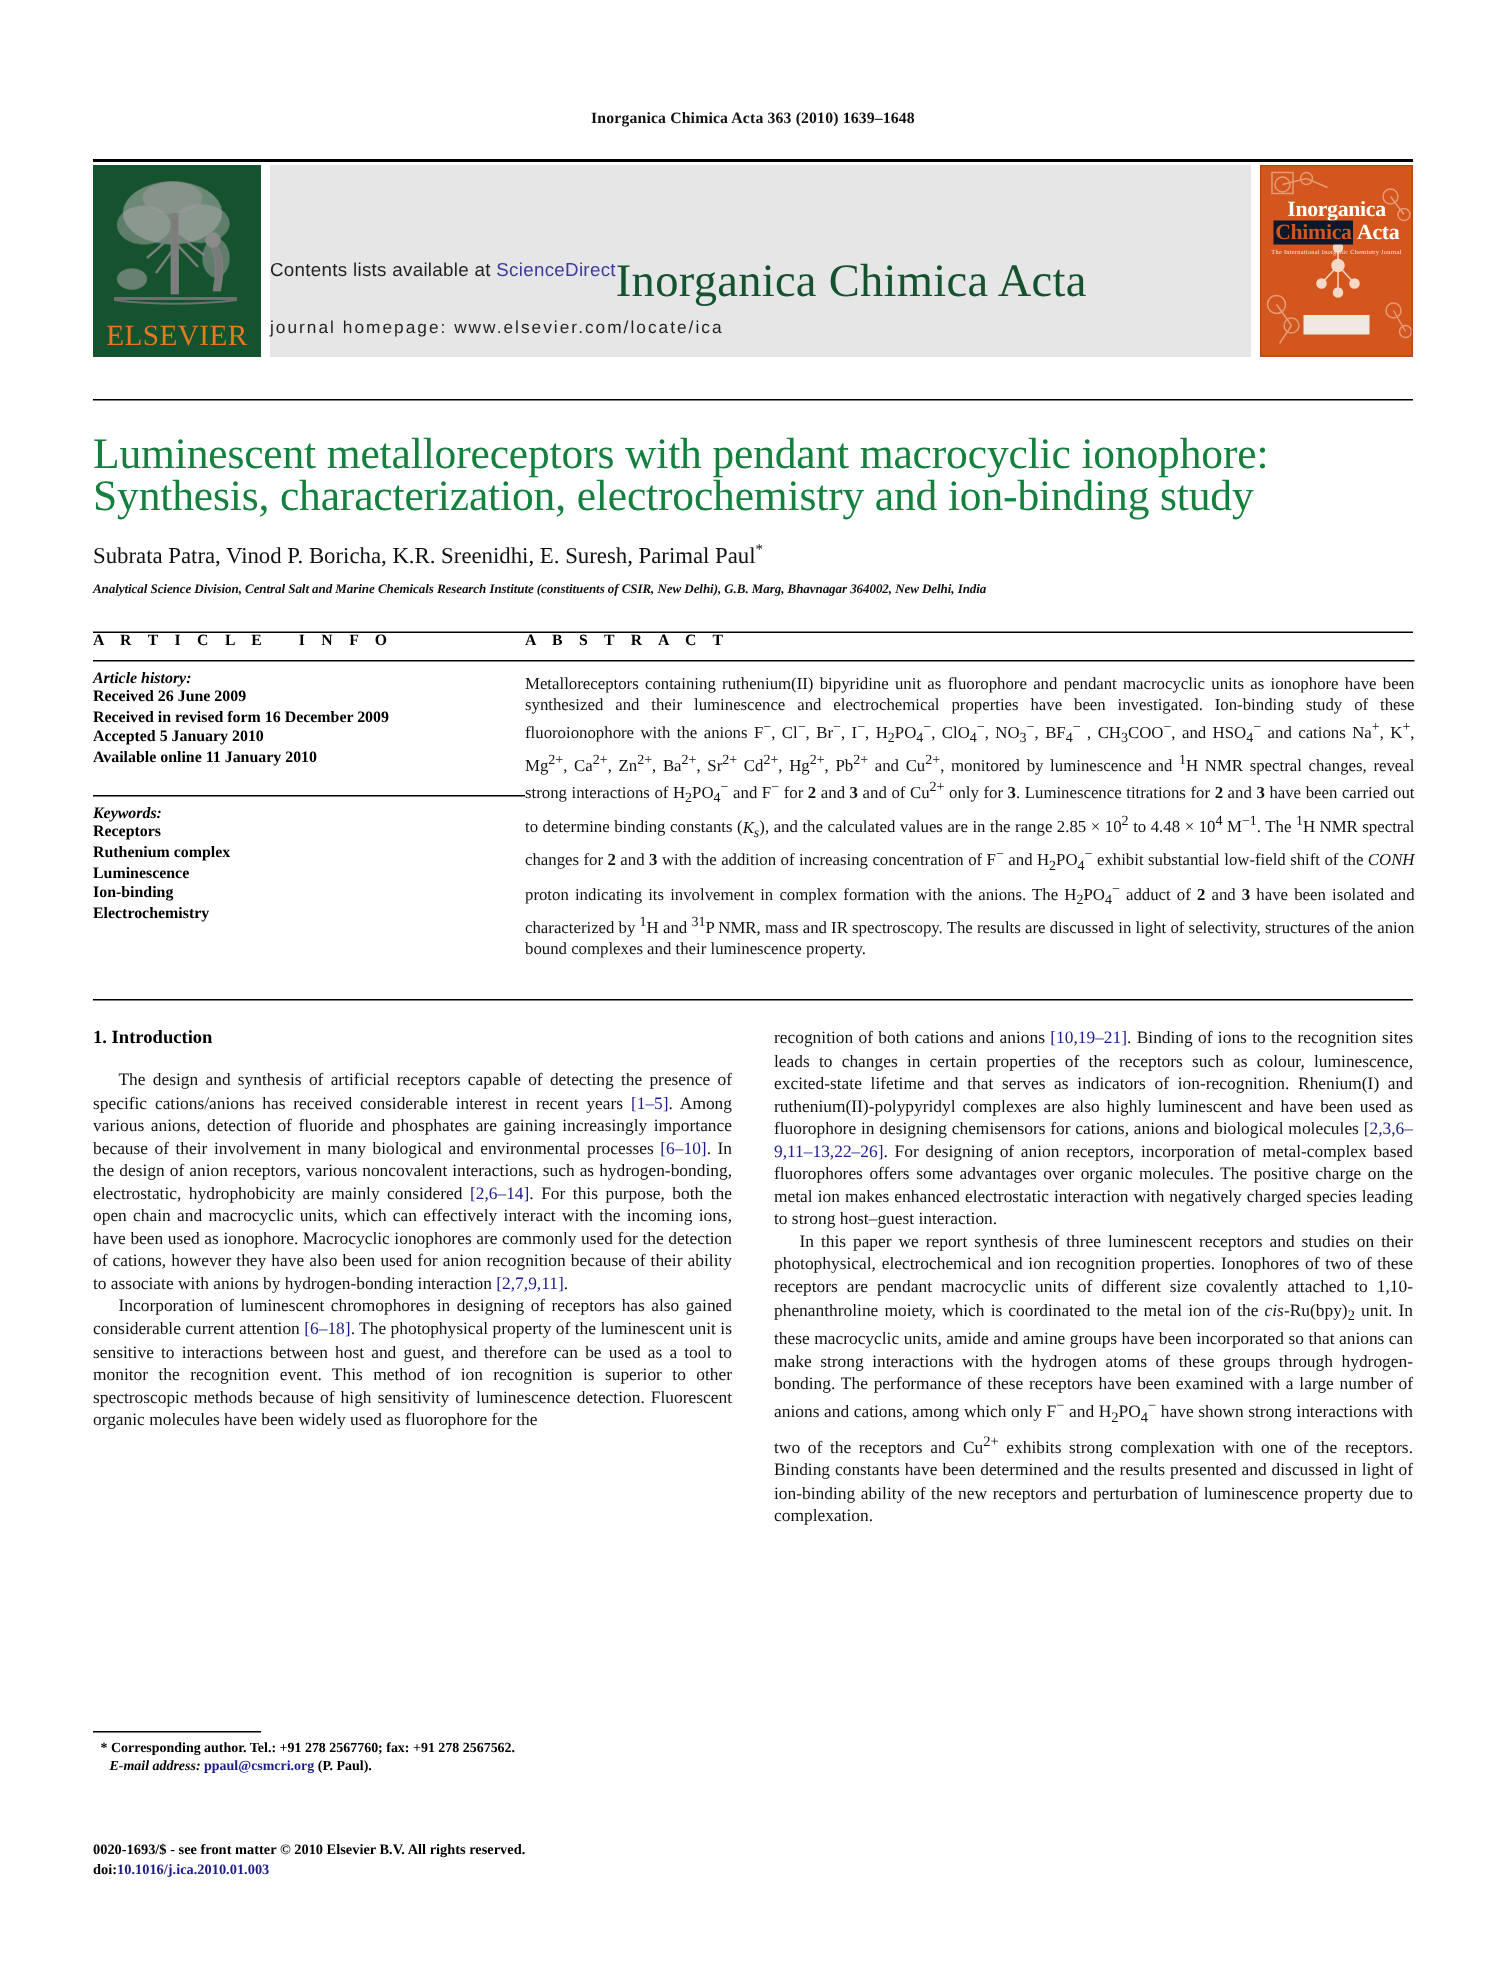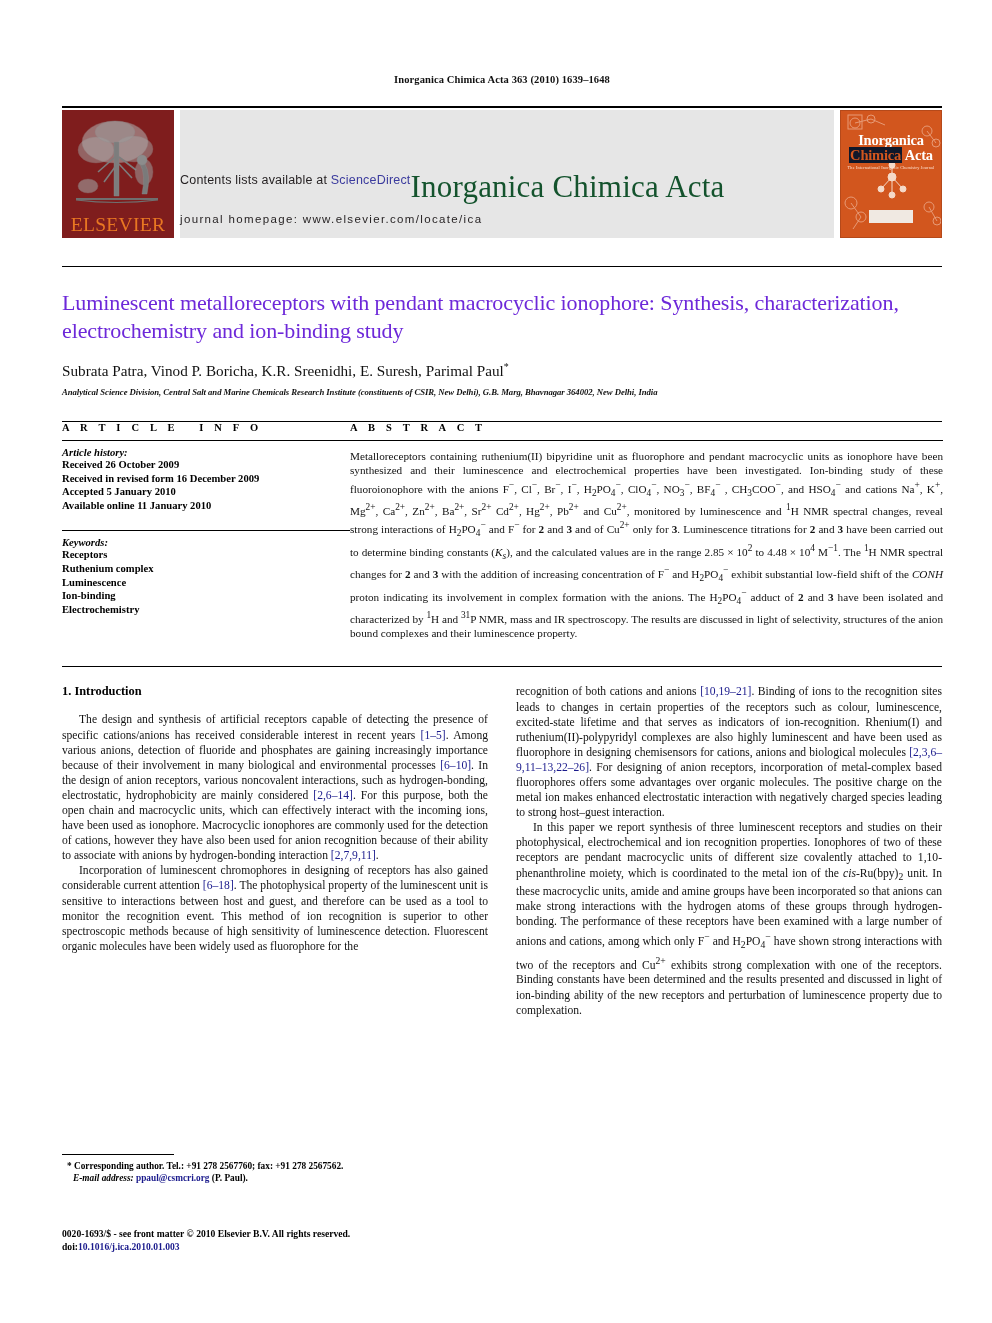--- a/index.html
+++ b/index.html
@@ -40,21 +40,21 @@
     padding-top: 2px;
     display: flex;
     align-items: flex-start;
     height: 132px;
   }
   .elsevier-logo {
     width: 112px;
     flex: 0 0 112px;
     height: 128px;
     position: relative;
-    background: #7f1d1d;
+    background: #14532d;
   }
   .tree-svg { display:block; margin: 2px auto 0 auto; }
   .elsevier-word {
     position: absolute;
     bottom: 2px; left: 0; right: 0;
     text-align: center;
     color: #E87722;
     font-family: "Liberation Serif", serif;
     font-size: 19.5px;
     letter-spacing: 0.3px;
@@ -135,25 +135,25 @@
 
   
   .titleblock {
     margin-top: 28px;
     border-top: 1.1px solid #000;
     padding-top: 22px;
   }
   h1.article-title {
     font-family: "Liberation Serif", serif;
     font-weight: 400;
-    font-size: 22px;
+    font-size: 29px;
     line-height: 28px;
     margin: 0 0 16px 0;
     letter-spacing: -.1px;
-    color: #6d28d9;
+    color: #15803d;
   }
   .authors {
     font-size: 15.2px;
     margin: 0 0 7px 0;
     color: #111;
   }
   .authors sup { font-size: 10px; }
   .affiliation {
     font-size: 8.7px;
     font-style: italic;
@@ -350,21 +350,21 @@
     <p class="authors"><span>Subrata Patra, Vinod P. Boricha, K.R. Sreenidhi, E. Suresh, Parimal Paul</span><sup>*</sup></p>
     <p class="affiliation">Analytical Science Division, Central Salt and Marine Chemicals Research Institute (constituents of CSIR, New Delhi), G.B. Marg, Bhavnagar 364002, New Delhi, India</p>
   </div>
 
   <div class="info-abstract">
 
     <div class="col-info">
       <div class="sec-head">A R T I C L E &nbsp;&nbsp;I N F O</div>
       <div class="rule"></div>
       <p class="meta-label">Article history:</p>
-      <p class="meta-line">Received 26 October 2009</p>
+      <p class="meta-line">Received 26 June 2009</p>
       <p class="meta-line">Received in revised form 16 December 2009</p>
       <p class="meta-line">Accepted 5 January 2010</p>
       <p class="meta-line">Available online 11 January 2010</p>
       <div class="meta-gap"></div>
       <div class="rule"></div>
       <p class="meta-label">Keywords:</p>
       <p class="meta-line">Receptors</p>
       <p class="meta-line">Ruthenium complex</p>
       <p class="meta-line">Luminescence</p>
       <p class="meta-line">Ion-binding</p>

